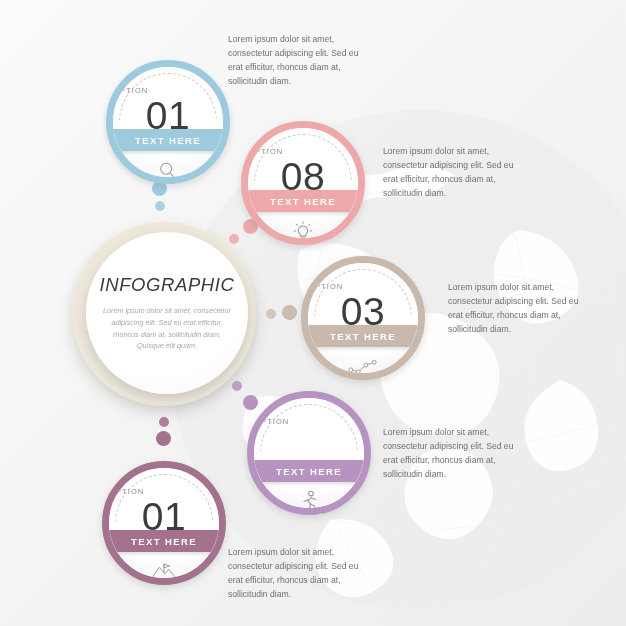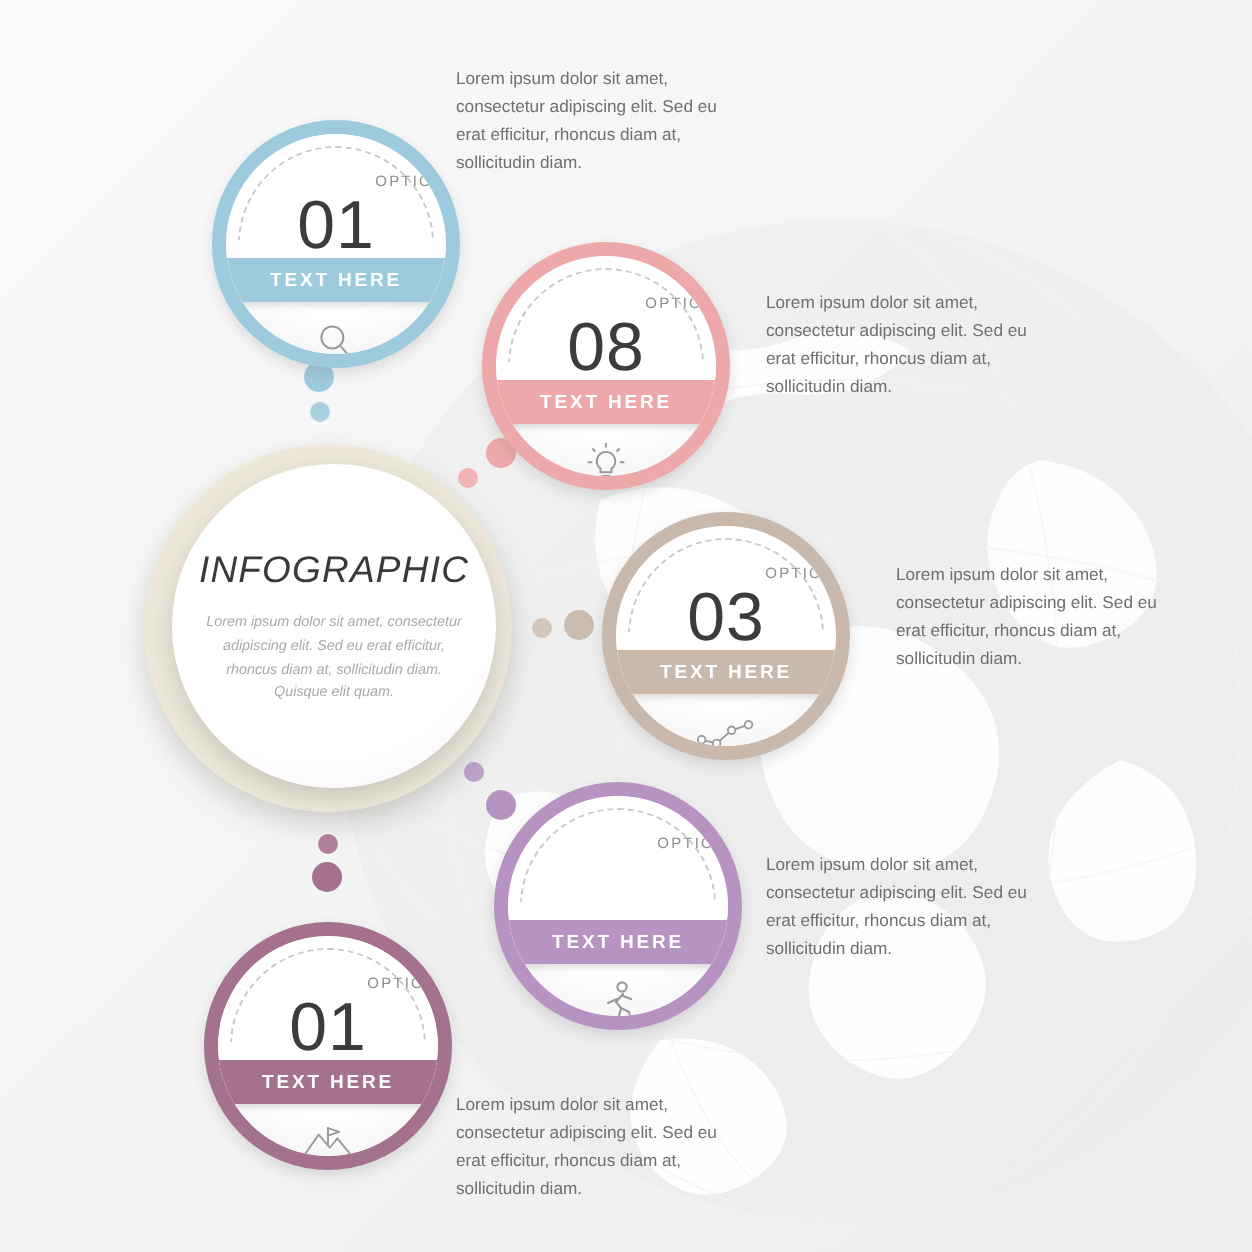--- a/index.html
+++ b/index.html
@@ -38,28 +38,28 @@
   }
   .opt .dashring {
     position: absolute; left: 6px; top: 6px;
     width: calc(100% - 12px); height: calc(100% - 12px);
     border-radius: 50%;
     border: 1px dashed #c9c9c9;
     clip-path: inset(0 0 52% 0);
   }
   .opt .optlabel {
     position: absolute; left: 0; right: 0; top: 19px;
-    text-align: right;
+    text-align: left;
     font-size: 7.5px; letter-spacing: 1.1px;
     color: #8d8d8d;
   }
   .opt .num {
     position: absolute; left: 0; right: 0; top: 27px;
     text-align: center;
-    font-size: 34px; font-weight: 400;
+    font-size: 39px; font-weight: 400;
     color: #3c3c3c; letter-spacing: 0.5px;
   }
   .opt .band {
     position: absolute; left: -10px; right: -10px; top: 62px;
     height: 22px;
     display: flex; align-items: center; justify-content: center;
     color: #ffffff;
     font-size: 9.5px; letter-spacing: 1.4px;
     box-shadow: 0 2px 3px rgba(0,0,0,.12);
     font-weight: bold;

